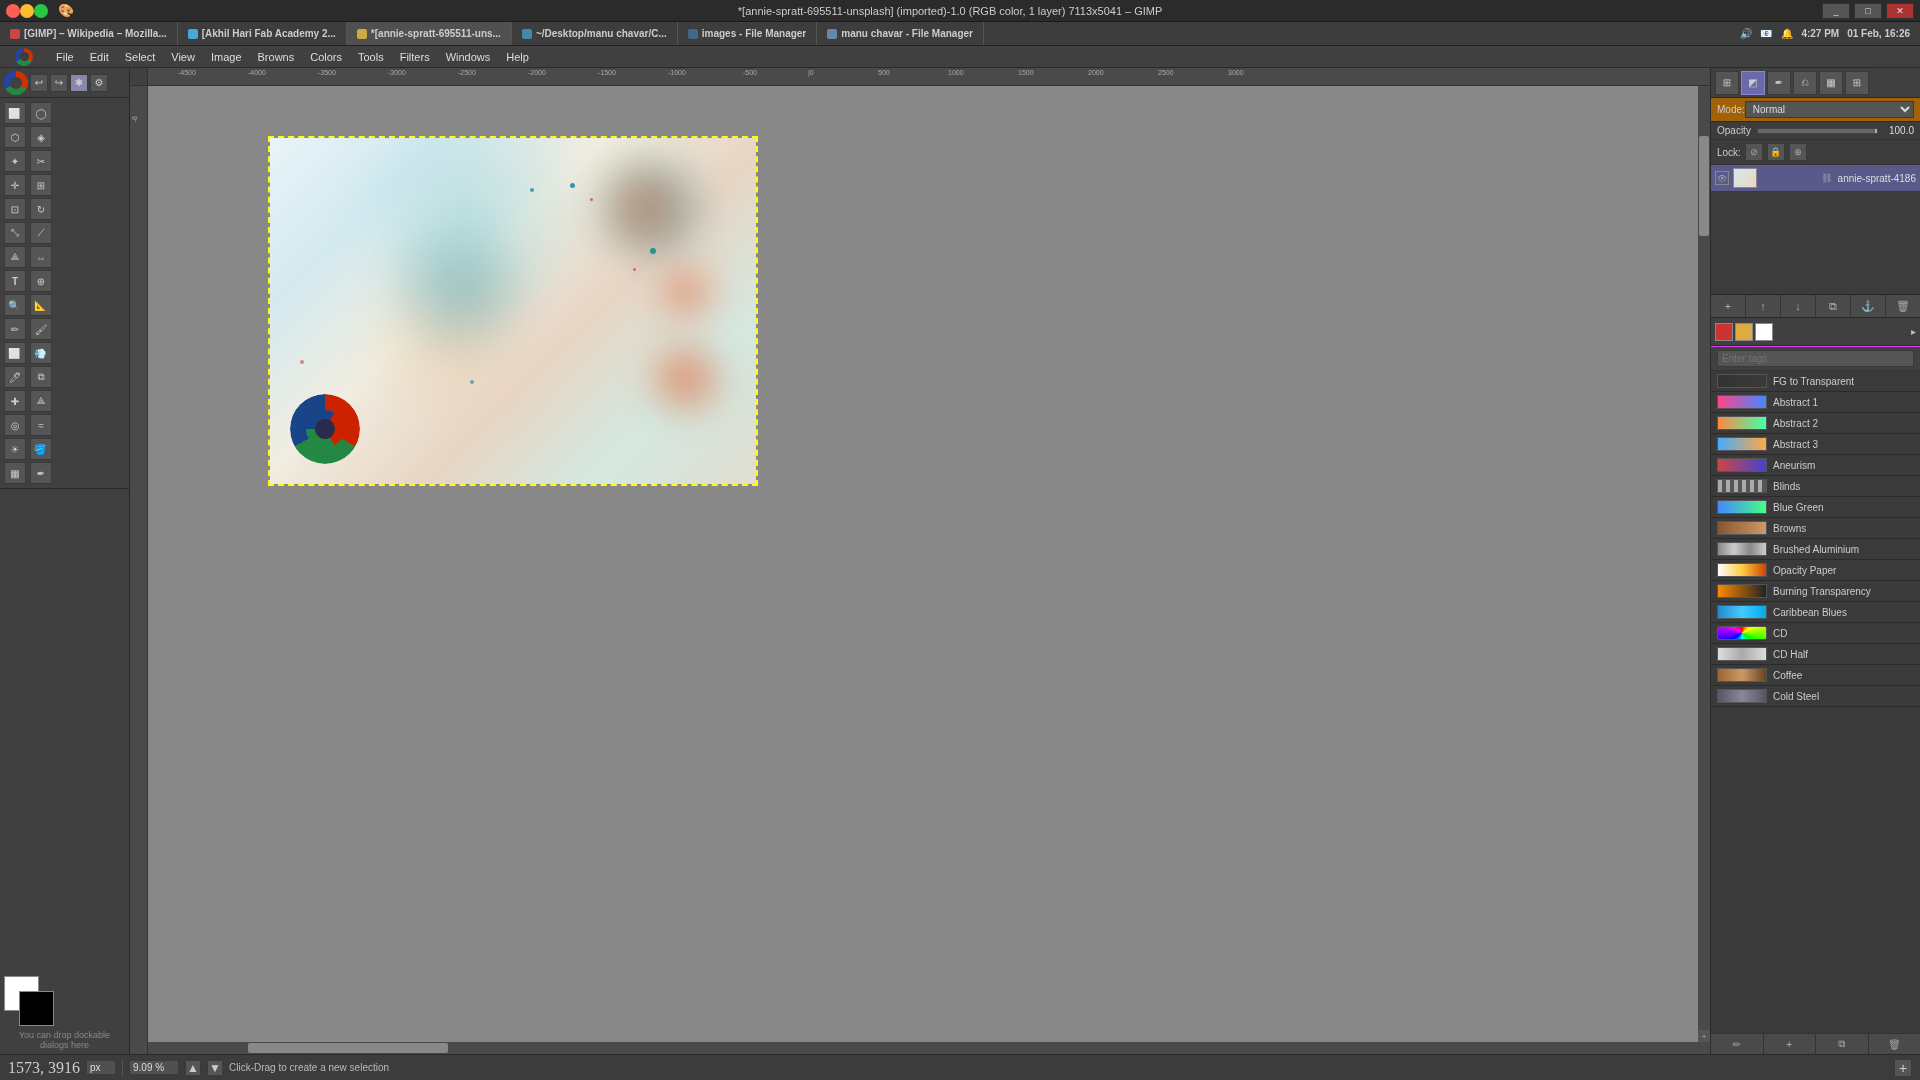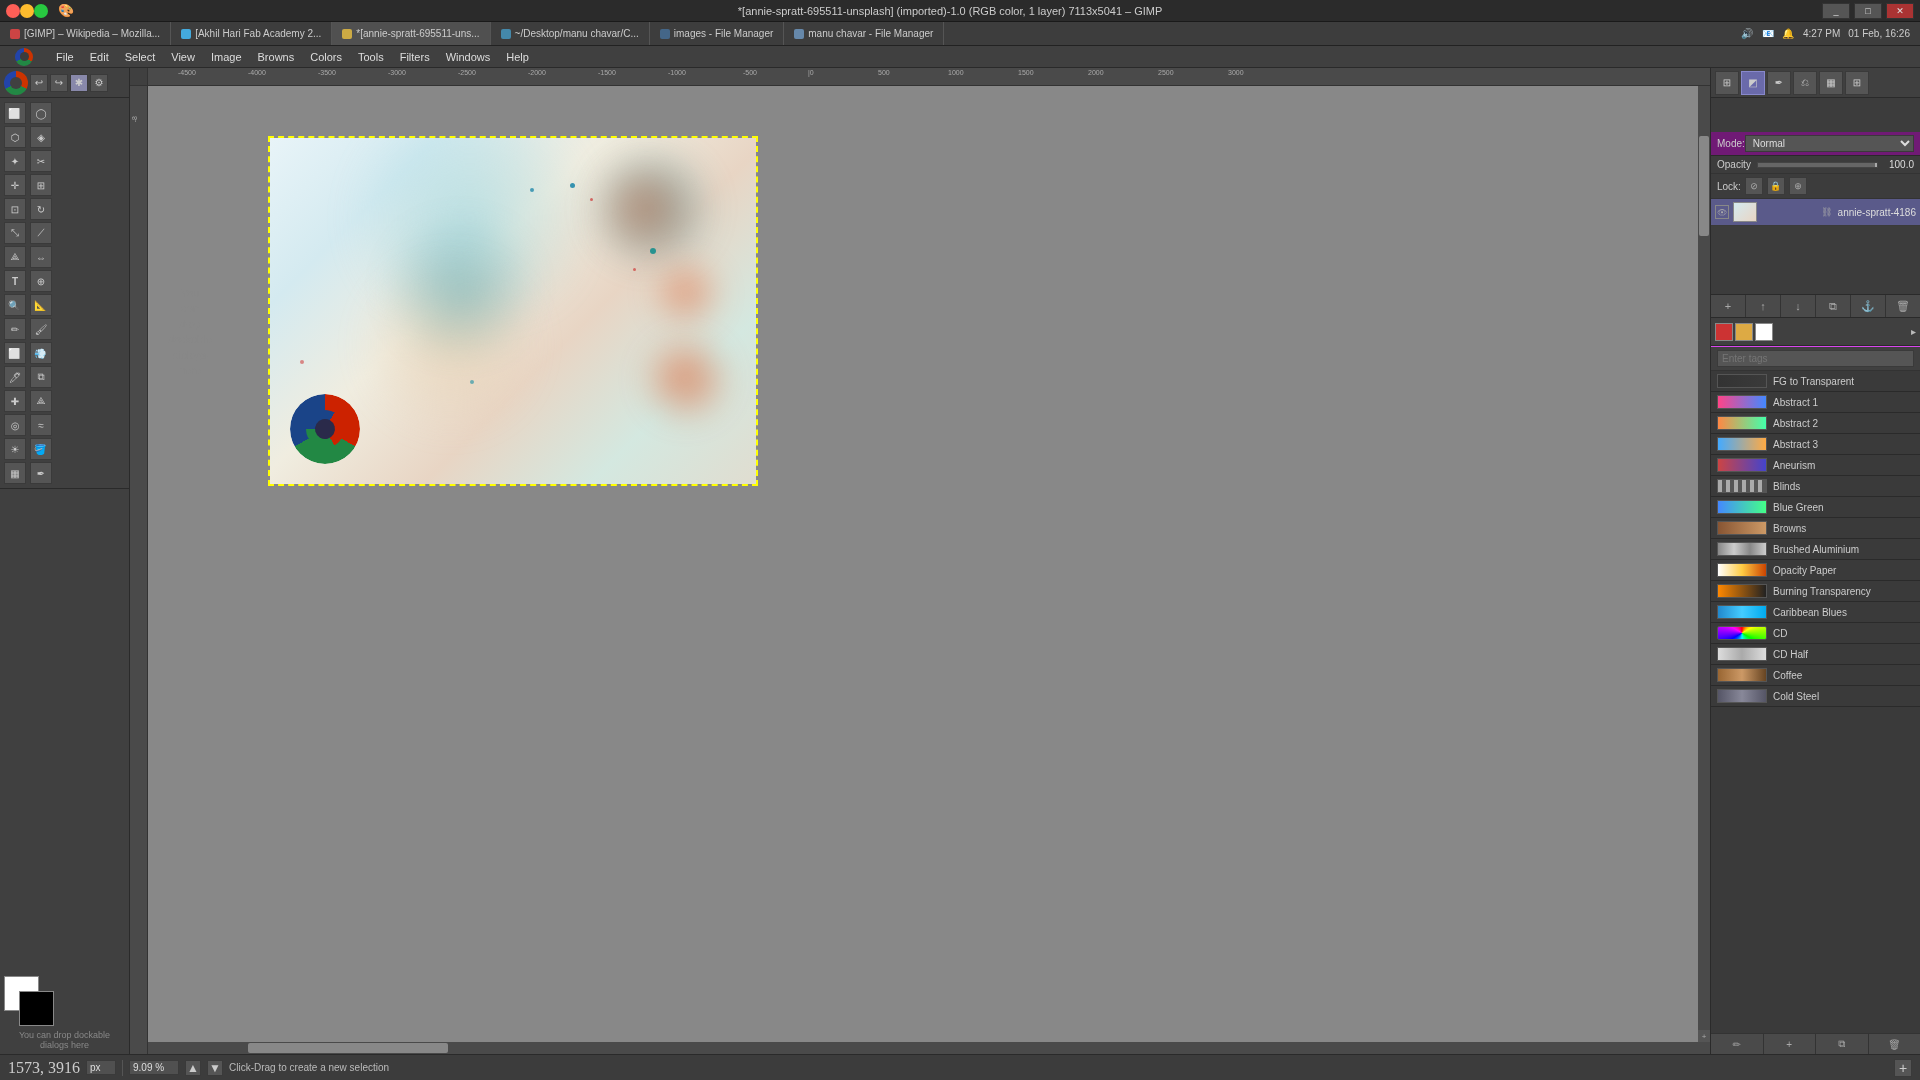--- a/index.html
+++ b/index.html
@@ -34,20 +34,21 @@
     #titlebar .win-btn.max { background: #28c840; }
 
     
     #taskbar {
       width: 100%;
       height: 24px;
       background: #3d3d3d;
       display: flex;
       align-items: center;
       border-bottom: 1px solid #222;
+      font-weight: bold;
     }
     .taskbar-item {
       height: 100%;
       padding: 0 10px;
       display: flex;
       align-items: center;
       font-size: 10px;
       color: #ccc;
       border-right: 1px solid #555;
       cursor: pointer;
@@ -247,29 +248,28 @@
     .rt-icon.active { background: #6a6aaa; border-color: #8888cc; }
 
     
     #layers-section {
       display: flex;
       flex-direction: column;
       height: 220px;
       border-bottom: 1px solid #2a2a2a;
     }
     .section-header {
-      background: #701a75;
+      background: #a16207;
       padding: 3px 6px;
       font-size: 10px;
       color: #ccc;
       border-bottom: 1px solid #2a2a2a;
       display: flex;
       justify-content: space-between;
       align-items: center;
-      margin-top: 34px;
     }
     .mode-select {
       flex: 1;
       background: #555;
       border: 1px solid #3a3a3a;
       color: #ddd;
       font-size: 10px;
       padding: 1px 3px;
     }
     .opacity-row {

